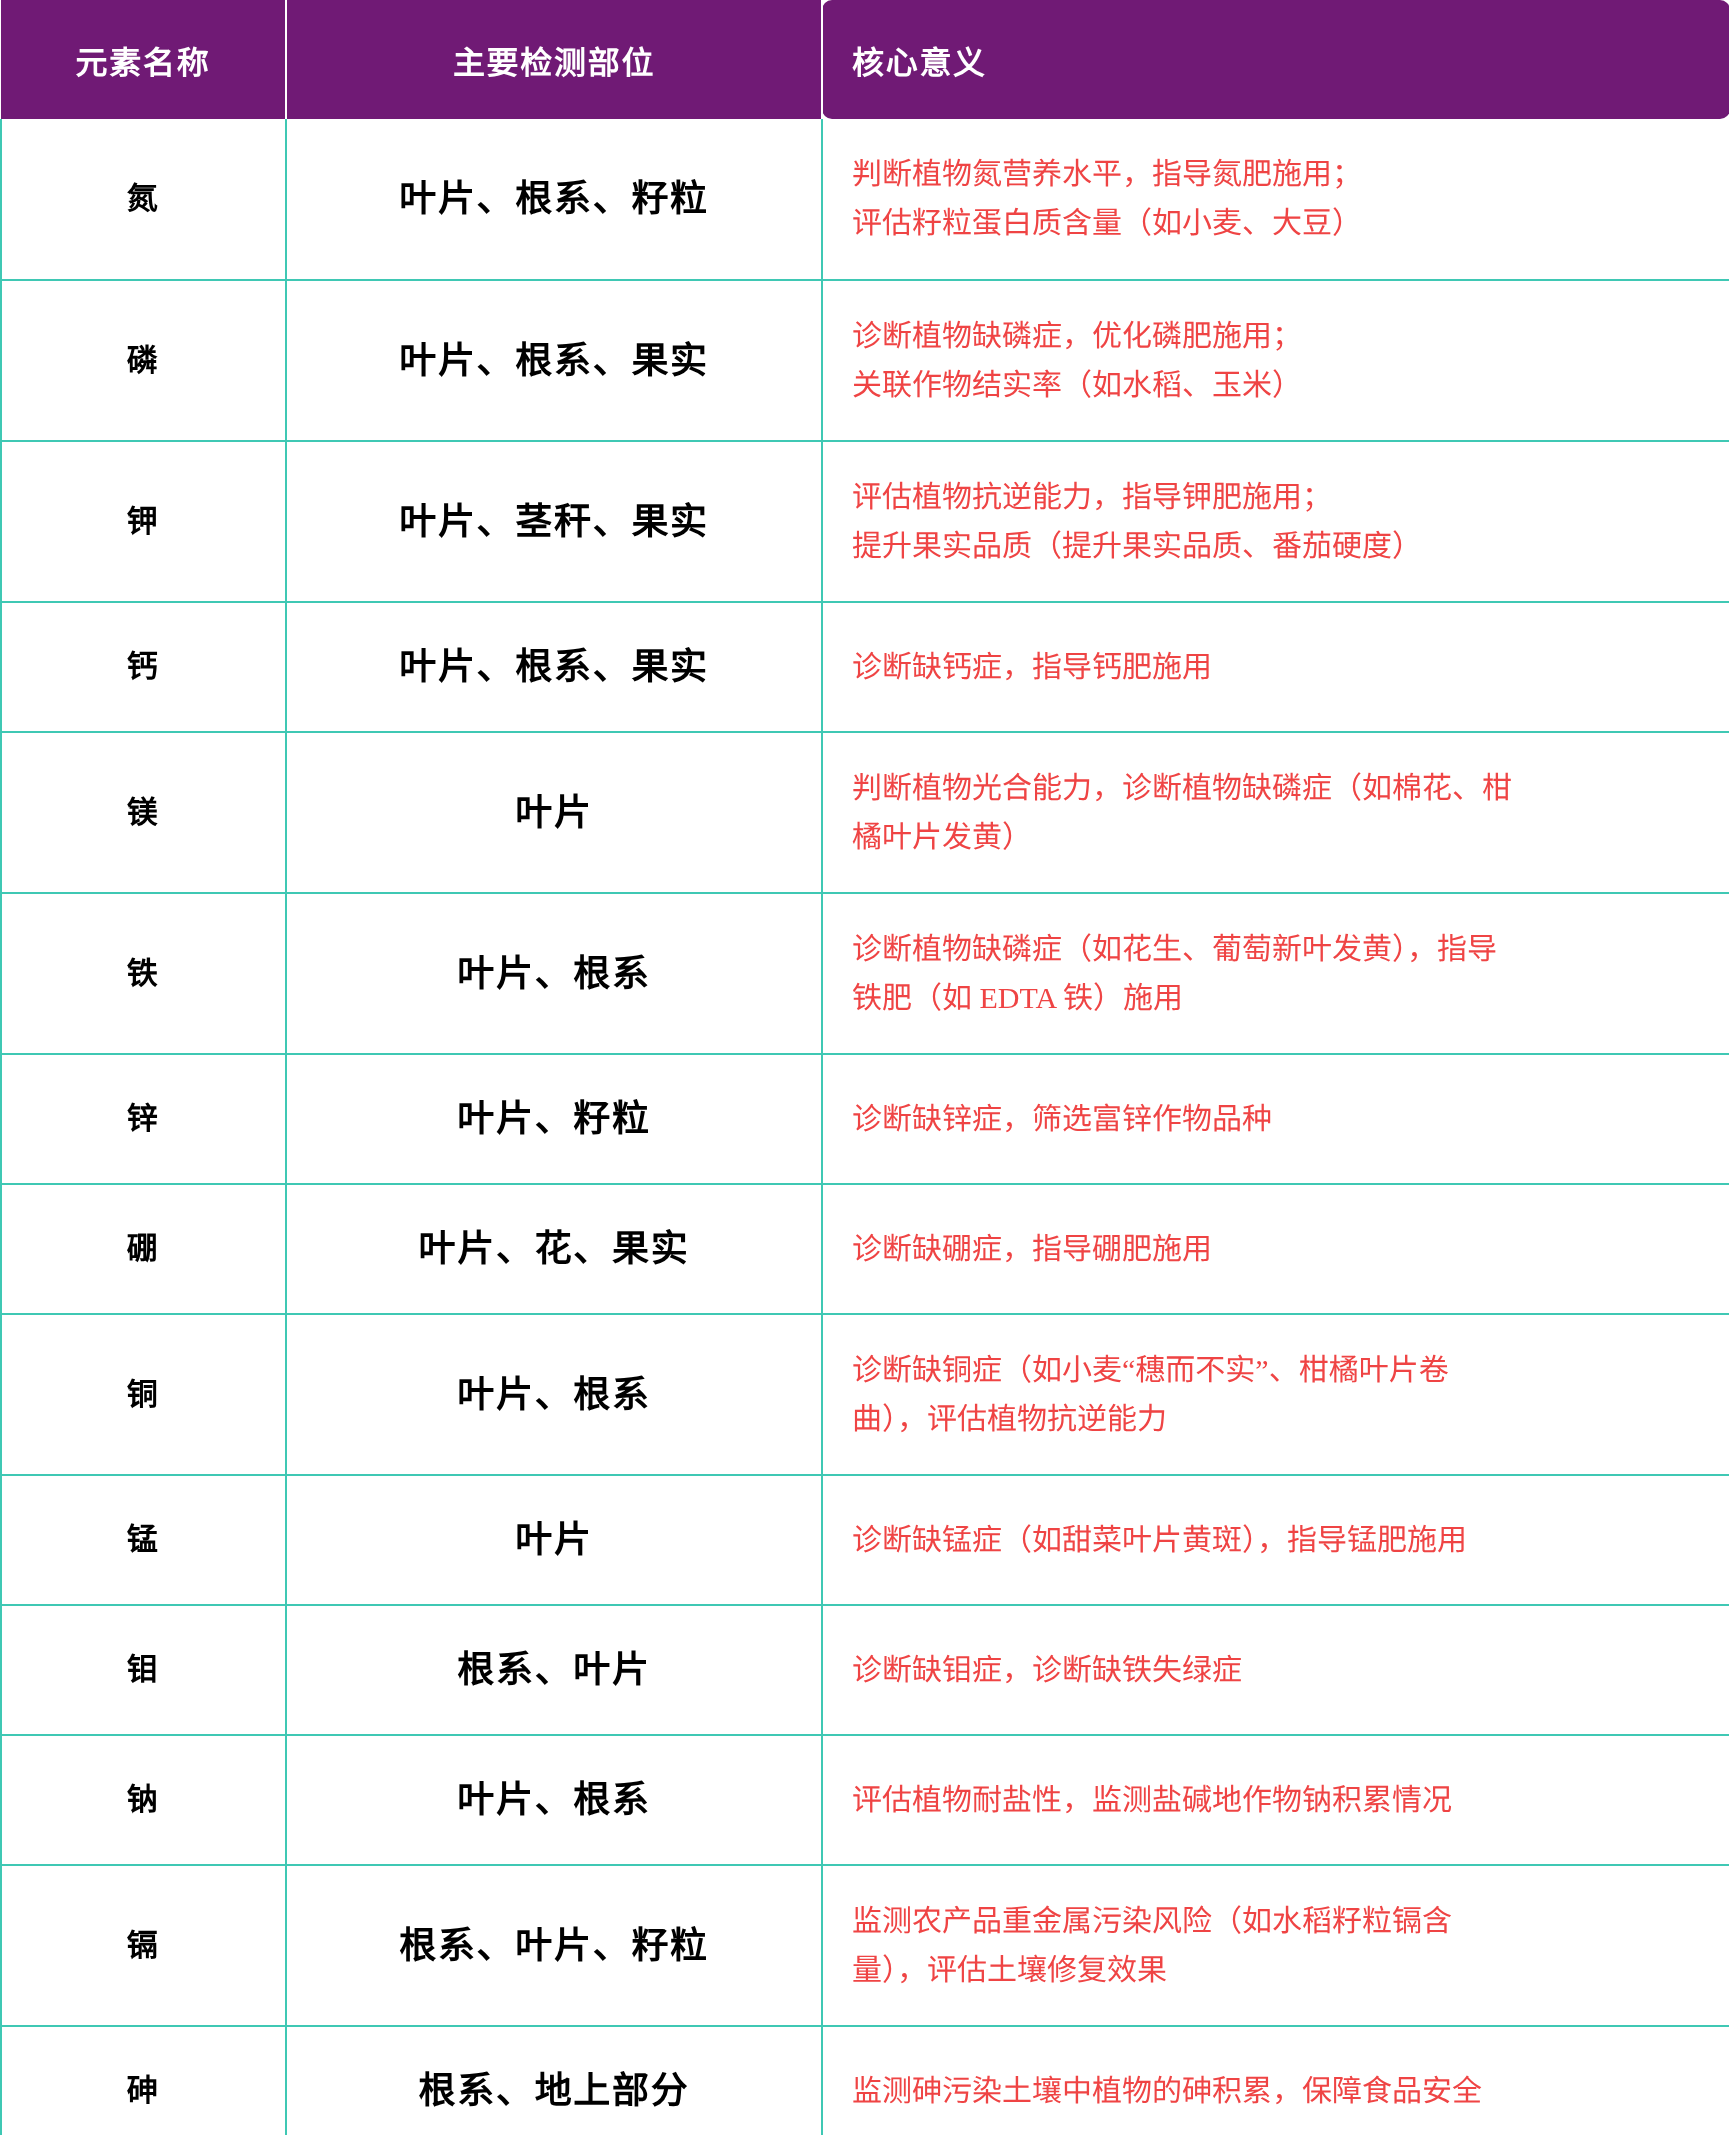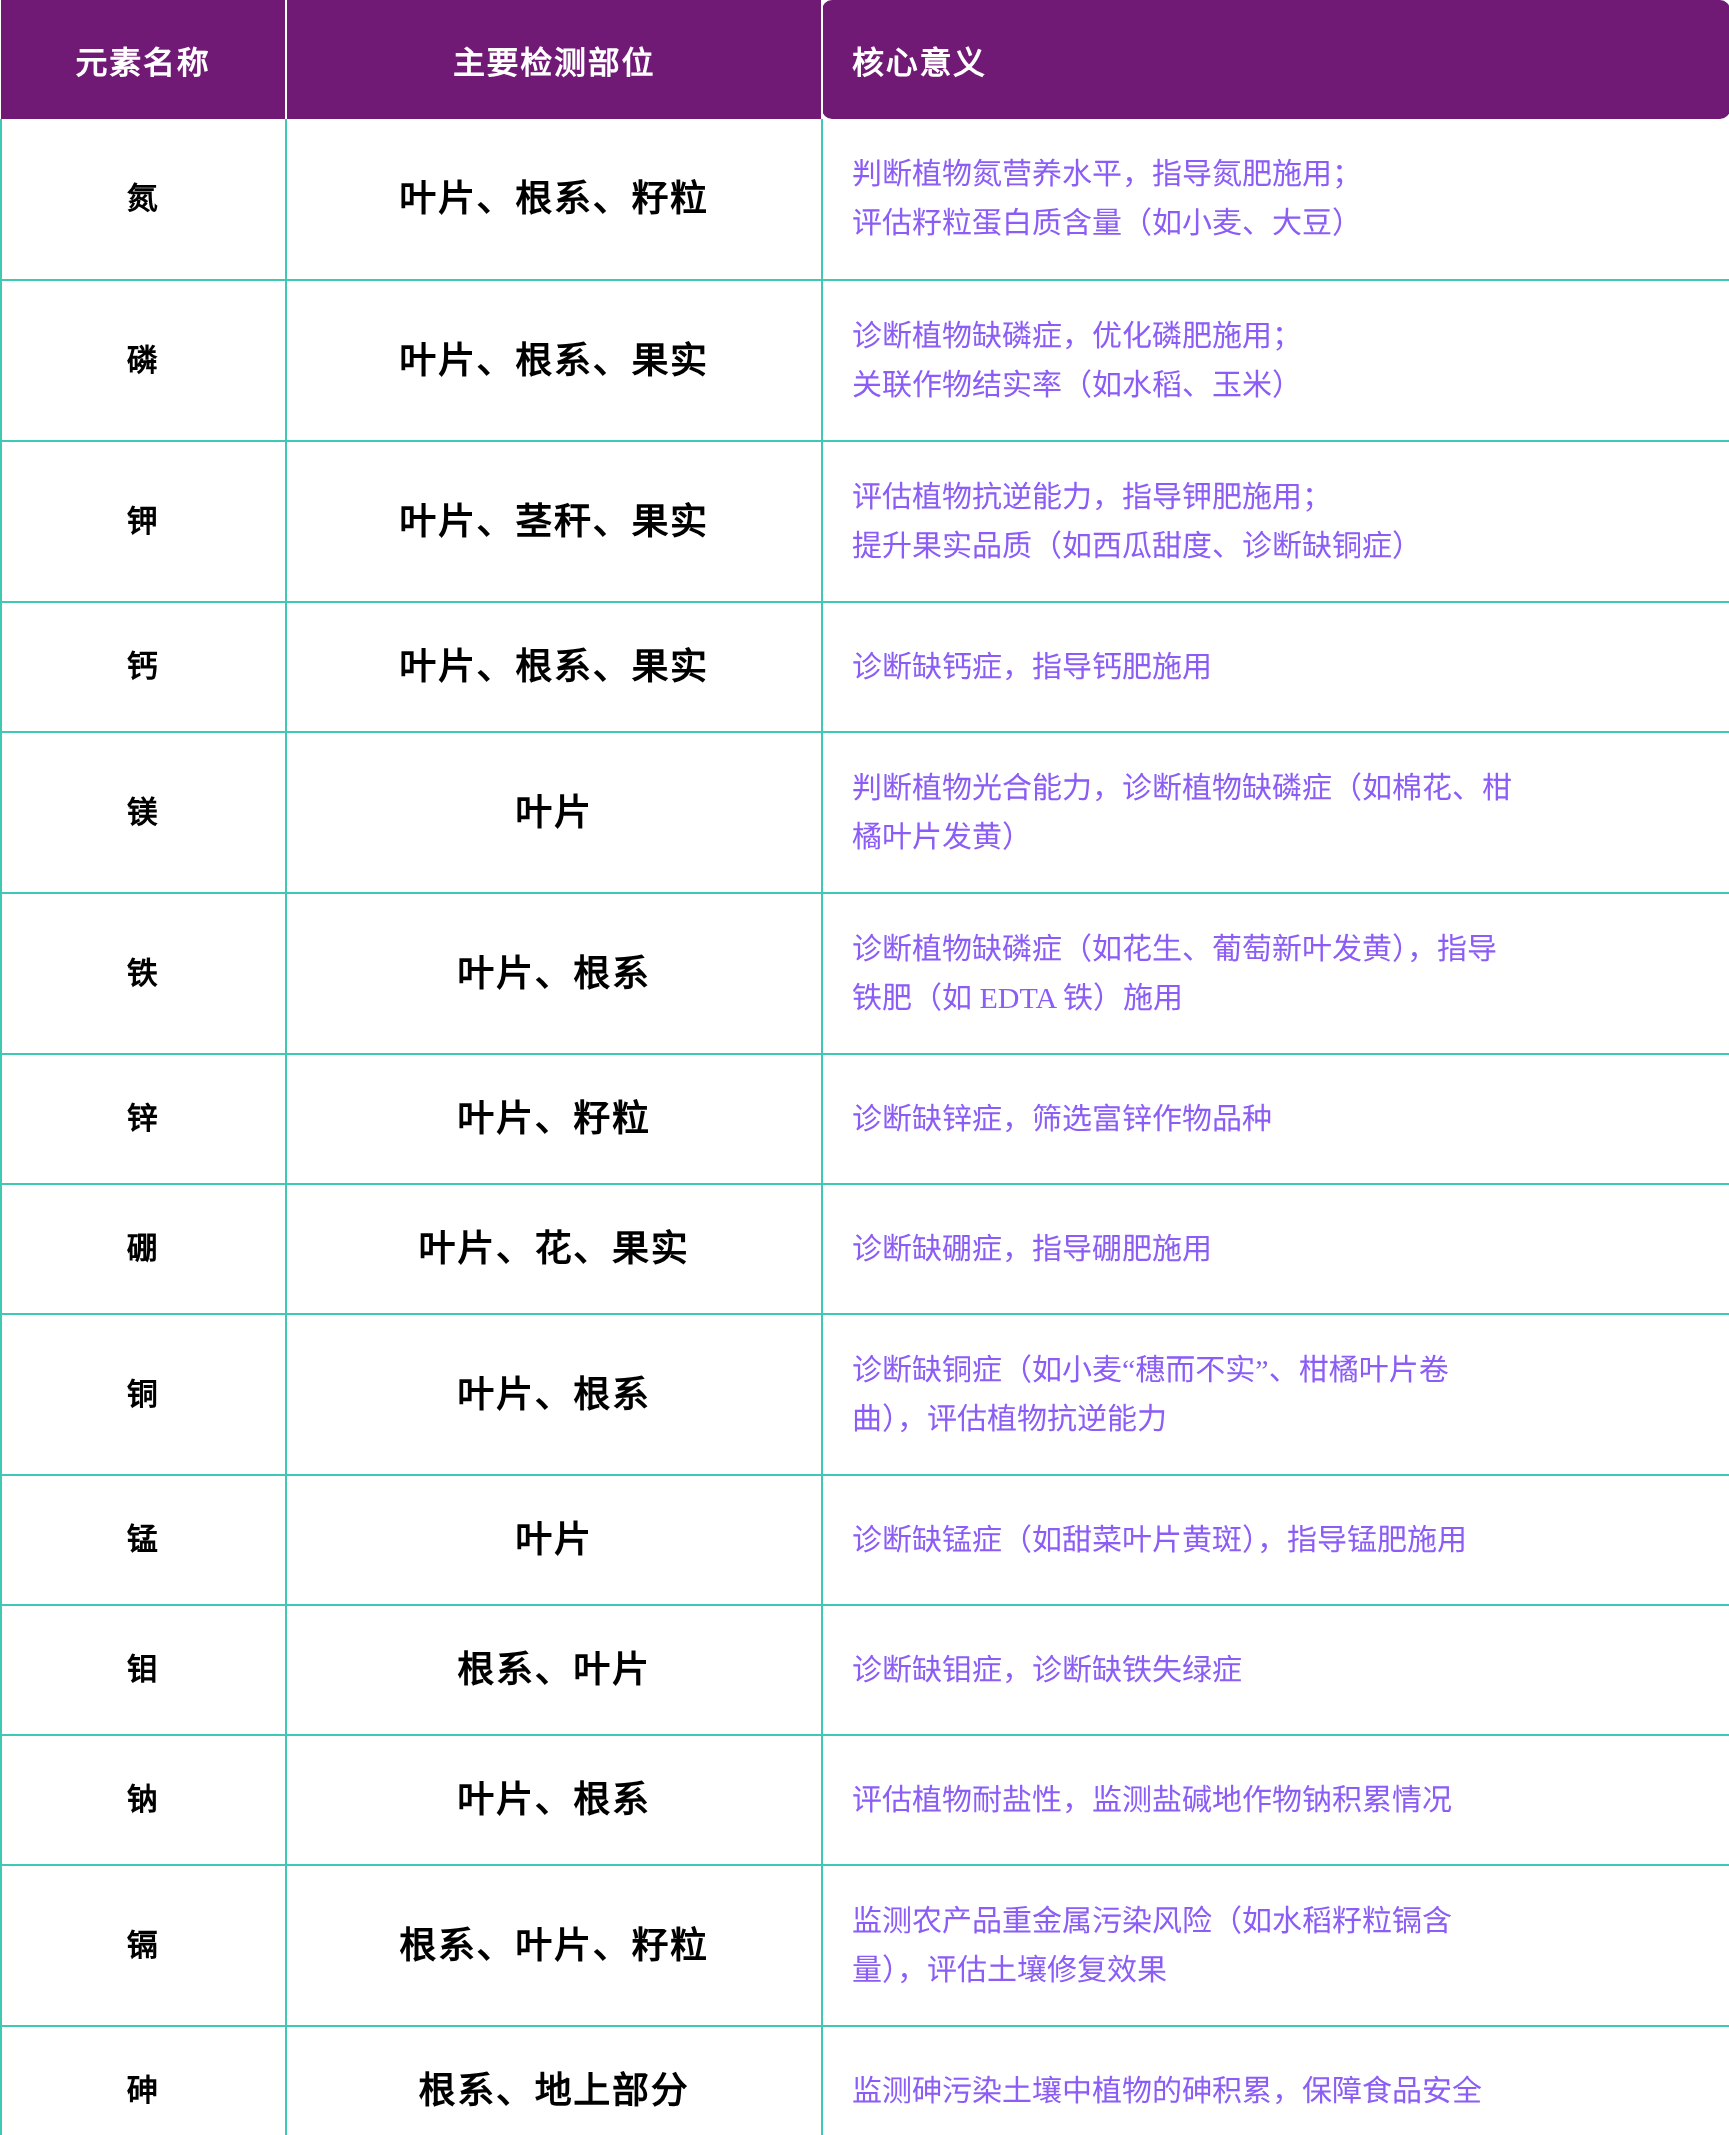--- a/index.html
+++ b/index.html
@@ -75,21 +75,21 @@
     font-weight: bold;
     font-size: 37px;
     color: #000000;
     letter-spacing: 1.7px;
   }
   tbody td.cell-meaning {
     text-align: left;
     padding: 22.5px 40px 22.5px 29px;
     font-family: "Liberation Serif", "DejaVu Serif", serif;
     font-size: 30px;
-    color: #8b5cf6;
+    color: #ef4444;
     line-height: 1.62;
   }
   tbody tr.row-tall td { height: 161px; }
   tbody tr.row-short td { height: 130px; }
 
   .meaning-line { display: block; white-space: nowrap; }
 </style>
 </head>
 <body>
 
@@ -122,21 +122,21 @@
           <td class="cell-meaning">
             <span class="meaning-line">诊断植物缺磷症，优化磷肥施用；</span>
             <span class="meaning-line">关联作物结实率（如水稻、玉米）</span>
           </td>
         </tr>
         <tr class="row-tall">
           <td class="cell-name">钾</td>
           <td class="cell-site">叶片、茎秆、果实</td>
           <td class="cell-meaning">
             <span class="meaning-line">评估植物抗逆能力，指导钾肥施用；</span>
-            <span class="meaning-line">提升果实品质（如西瓜甜度、诊断缺铜症）</span>
+            <span class="meaning-line">提升果实品质（提升果实品质、番茄硬度）</span>
           </td>
         </tr>
         <tr class="row-short">
           <td class="cell-name">钙</td>
           <td class="cell-site">叶片、根系、果实</td>
           <td class="cell-meaning">
             <span class="meaning-line">诊断缺钙症，指导钙肥施用</span>
           </td>
         </tr>
         <tr class="row-tall">

